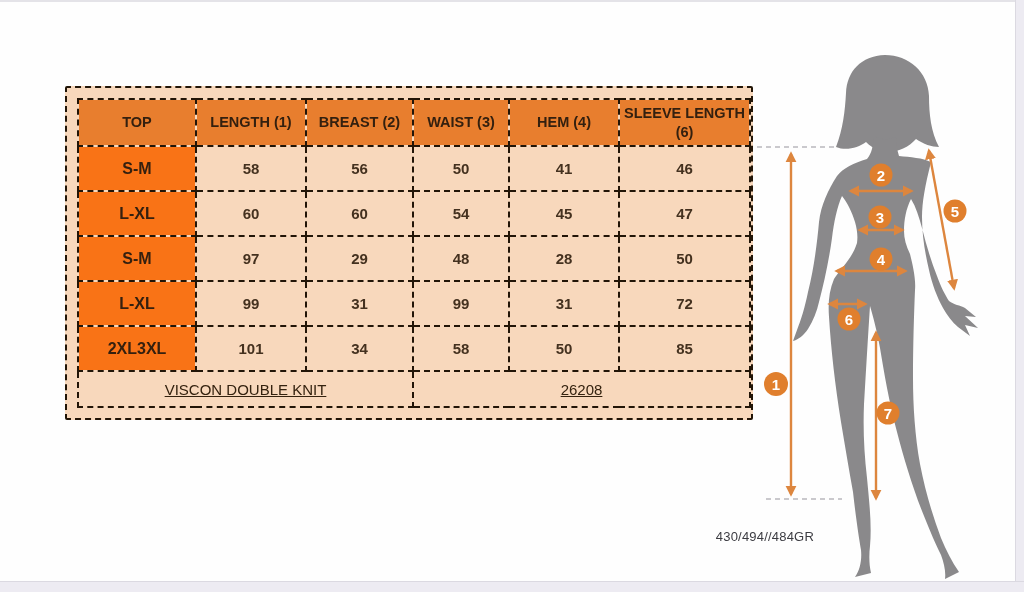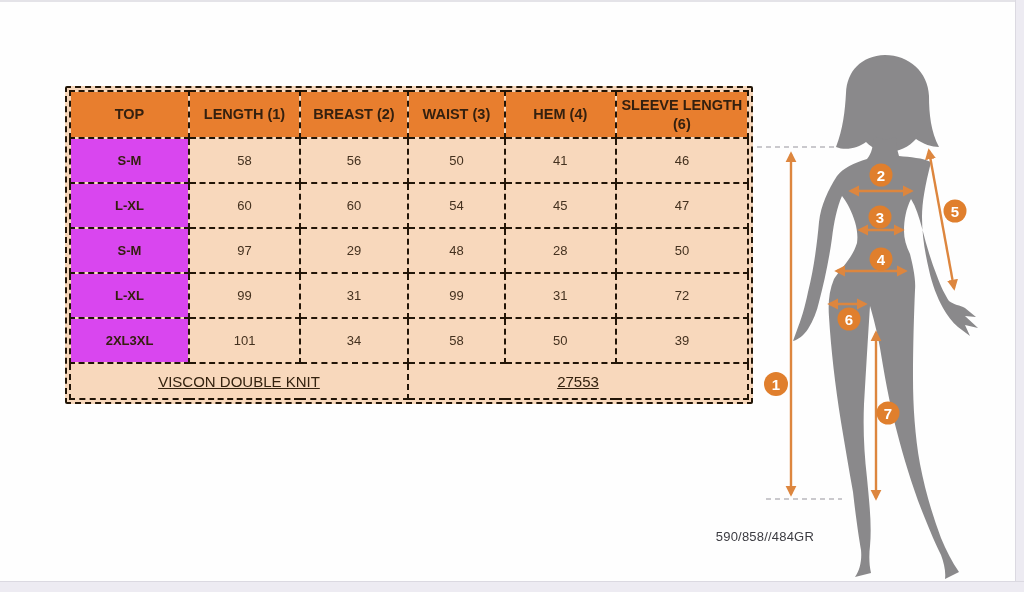--- a/index.html
+++ b/index.html
@@ -7,36 +7,36 @@
     position:relative;width:1024px;height:592px;background:#fefefe;
     overflow:hidden;font-family:"Liberation Sans",sans-serif;
   }
   .topline{position:absolute;top:0;left:0;right:0;height:2px;background:#e4e3e8;}
   .right-strip{position:absolute;top:0;right:0;width:8px;bottom:0;background:#edebf2;border-left:1px solid #dbd9e1;}
   .bottom-strip{position:absolute;left:0;right:0;bottom:0;height:10px;background:#edebf2;border-top:1px solid #dbd9e1;}
 
   
   .table-wrap{
     position:absolute;left:65px;top:86px;width:688px;
-    border:2px dashed #221507;padding:2px;background:#f8d8bc;
+    border:2px dashed #221507;padding:10px;background:#f8d8bc;
     box-sizing:border-box;border-radius:2px;
   }
   table.size-table{width:100%;border-collapse:collapse;table-layout:fixed;}
   table.size-table th, table.size-table td{
     border:2px dashed #221507;text-align:center;vertical-align:middle;
     overflow:hidden;padding:0 4px;
   }
   .c0{width:118px}.c1{width:110px}.c2{width:107px}.c3{width:96px}.c4{width:110px}.c5{width:131px}
   tr.r-hdr{height:47px}
   tr.r-data{height:45px}
   tr.r-info-h{height:36px}
   tr.r-info-v{height:36px}
   th.hcell{background:#e87e2e;color:#34200f;font-weight:bold;font-size:14.5px;line-height:1.25;}
-  td.size-cell{background:#d946ef;color:#34200f;font-weight:bold;font-size:13px;}
-  td.val-cell{background:#f8d8bc;color:#44311f;font-weight:400;font-size:13px;}
+  td.size-cell{background:#f97316;color:#34200f;font-weight:bold;font-size:16px;}
+  td.val-cell{background:#f8d8bc;color:#44311f;font-weight:700;font-size:15px;}
   td.info-val{background:#f8d8bc;color:#34220f;font-weight:400;font-size:15px;text-decoration:underline;}
 
   .footer-note{
     position:absolute;left:698px;top:529px;width:116px;text-align:right;
     font-size:13px;color:#3c3c42;letter-spacing:0.2px;
   }
   .figure-svg{position:absolute;left:740px;top:30px;width:284px;height:562px;}
   .marker-num{fill:#ffffff;font-family:"Liberation Sans",sans-serif;font-size:15px;font-weight:bold;}
 </style>
 </head>
@@ -97,31 +97,31 @@
         <td class="val-cell">99</td>
         <td class="val-cell">31</td>
         <td class="val-cell">72</td>
       </tr>
       <tr class="r-data">
         <td class="size-cell">2XL3XL</td>
         <td class="val-cell">101</td>
         <td class="val-cell">34</td>
         <td class="val-cell">58</td>
         <td class="val-cell">50</td>
-        <td class="val-cell">39</td>
+        <td class="val-cell">85</td>
       </tr>
       <tr class="r-info-v">
         <td class="info-val" colspan="3">VISCON DOUBLE KNIT</td>
-        <td class="info-val" colspan="3">27553</td>
+        <td class="info-val" colspan="3">26208</td>
       </tr>
     </tbody>
       </table>
   </div>
 
-  <div class="footer-note">590/858//484GR</div>
+  <div class="footer-note">430/494//484GR</div>
 
   <svg class="figure-svg" viewBox="740 30 284 562">
     <defs>
       <marker id="arr" viewBox="0 0 10 10" refX="7.5" refY="5" markerWidth="4.6" markerHeight="4.6" orient="auto-start-reverse">
         <path d="M0,0 L10,5 L0,10 z" fill="#dd863e"></path>
       </marker>
     </defs>
 
     <path fill="#8a898b" d="
       M885,55 C861,56 847,71 846,93 C845,111 843,129 836,147

